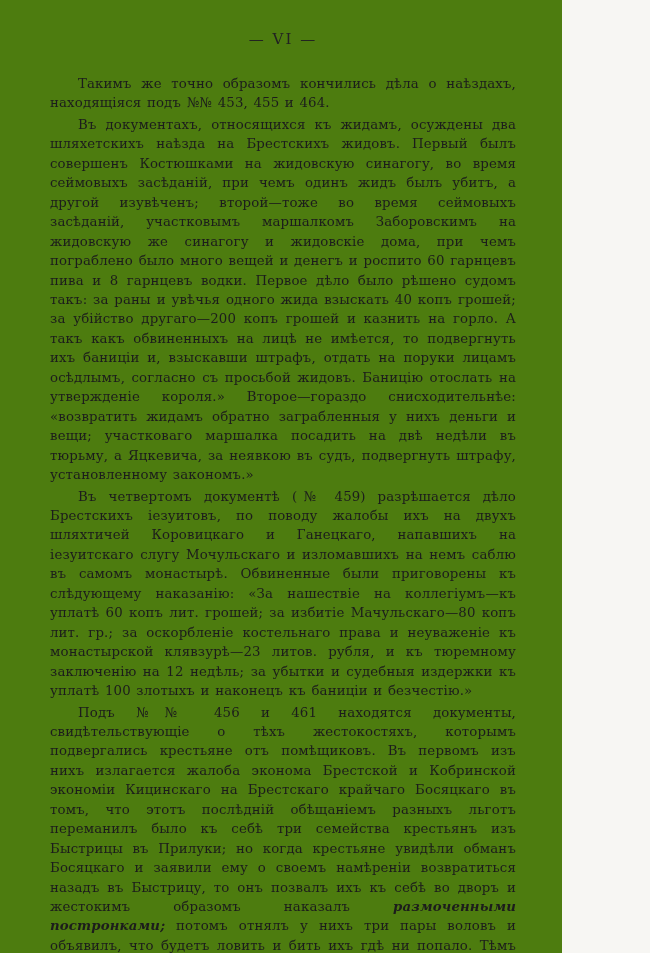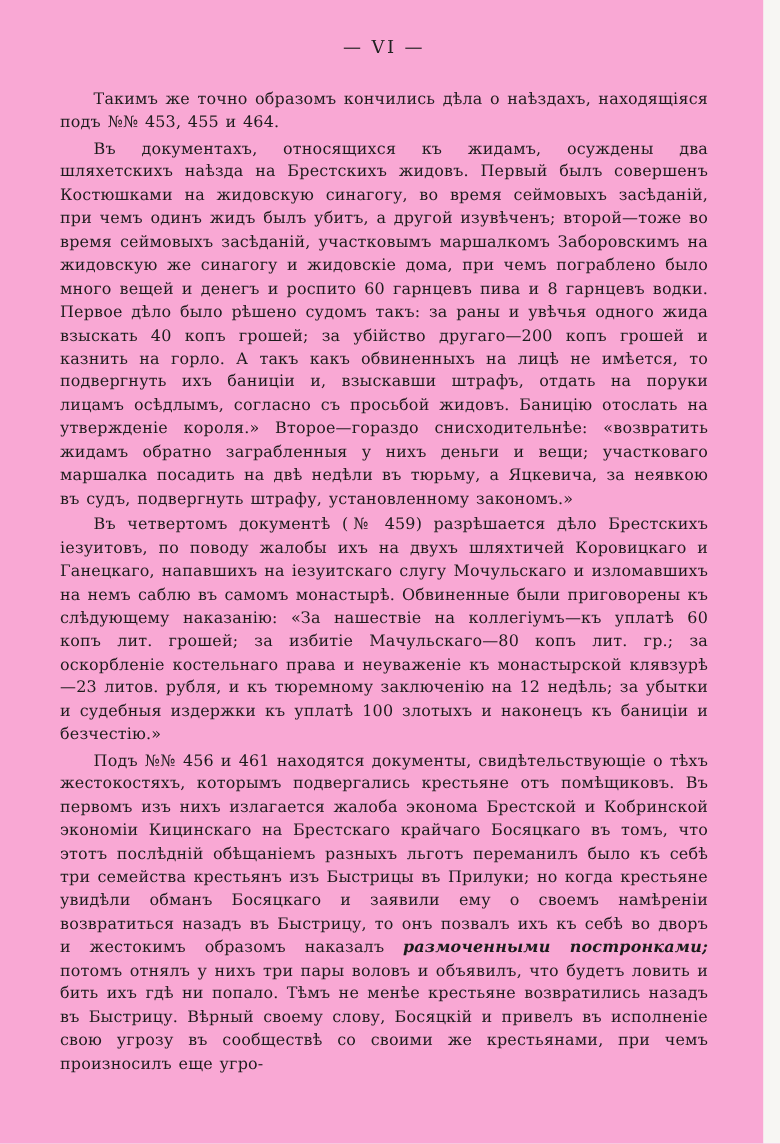--- a/index.html
+++ b/index.html
@@ -9,24 +9,24 @@
     body {
       width: 650px;
       height: 953px;
       background: #f7f6f3;
       overflow: hidden;
       font-family: "DejaVu Serif", "Liberation Serif", serif;
       color: #1c1c1c;
     }
     .page {
       box-sizing: border-box;
-      width: 636px;
+      width: 562px;
       height: 953px;
       padding: 30px 44px 10px 48px;
-      background: #f9a8d4;
+      background: #4d7c0f;
     }
     .page-number {
       text-align: center;
       font-size: 15px;
       letter-spacing: 2px;
       color: #222;
       margin-bottom: 26px;
       user-select: none;
     }
     .para {

